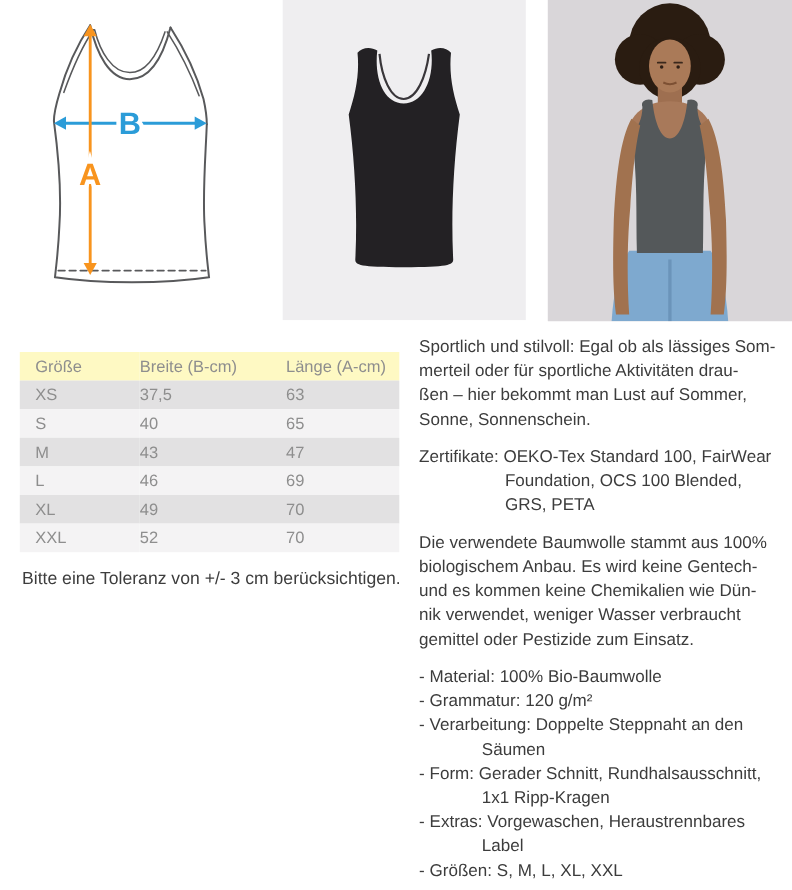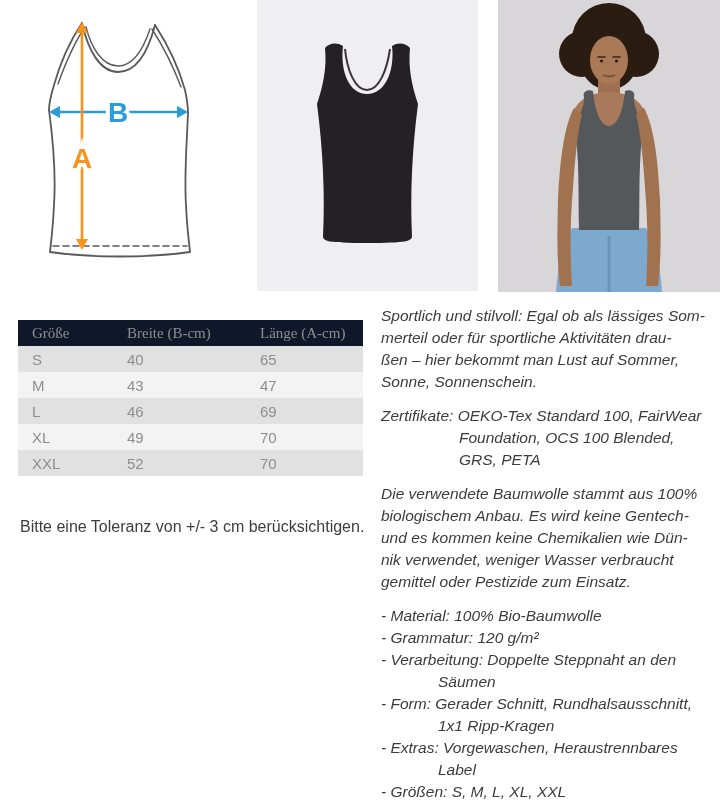--- a/index.html
+++ b/index.html
@@ -19,37 +19,37 @@
     border-collapse:collapse;table-layout:fixed;
     font-size:15px;color:#8e8e8e;
   }
   .size-table col.c1{width:109px;}
   .size-table col.c2{width:133px;}
   .size-table col.c3{width:103px;}
   .size-table th,.size-table td{
     height:26px;padding:0;font-weight:400;text-align:left;vertical-align:middle;
   }
   .size-table th:first-child,.size-table td:first-child{padding-left:14px;}
-  .size-table thead tr{background:#0f172a;font-family:Liberation Serif, serif;}
+  .size-table thead tr{background:#fef9c3;}
   .size-table tbody tr:nth-child(odd){background:#e2e1e2;}
   .size-table tbody tr:nth-child(even){background:#f4f3f4;}
 
   .tolerance{
     position:absolute;left:20px;top:518px;width:350px;
     font-size:16px;color:#3d3d3d;
   }
 
   
   .right-col{
     position:absolute;left:381px;top:305px;width:334px;
     font-size:15.5px;line-height:22px;color:#3c3c3c;
   }
   .right-col p{margin:0 0 12px 0;}
   .right-col p:last-child{margin-bottom:12px;}
-  .line{display:block;font-style:italic;}
+  .line{display:block;}
   .cert-cont{padding-left:78px;}
   .bullet-cont{padding-left:57px;}
 </style>
 </head>
 <body>
 
 <div class="page">
 
   <div class="fig-measure">
     <svg viewBox="0 0 200 268">
@@ -146,20 +146,25 @@
       </colgroup>
     <thead>
       <tr>
         <th>Größe</th>
         <th>Breite (B-cm)</th>
         <th>Länge (A-cm)</th>
       </tr>
     </thead>
     <tbody>
       <tr>
+        <td>XS</td>
+        <td>37,5</td>
+        <td>63</td>
+      </tr>
+      <tr>
         <td>S</td>
         <td>40</td>
         <td>65</td>
       </tr>
       <tr>
         <td>M</td>
         <td>43</td>
         <td>47</td>
       </tr>
       <tr>

